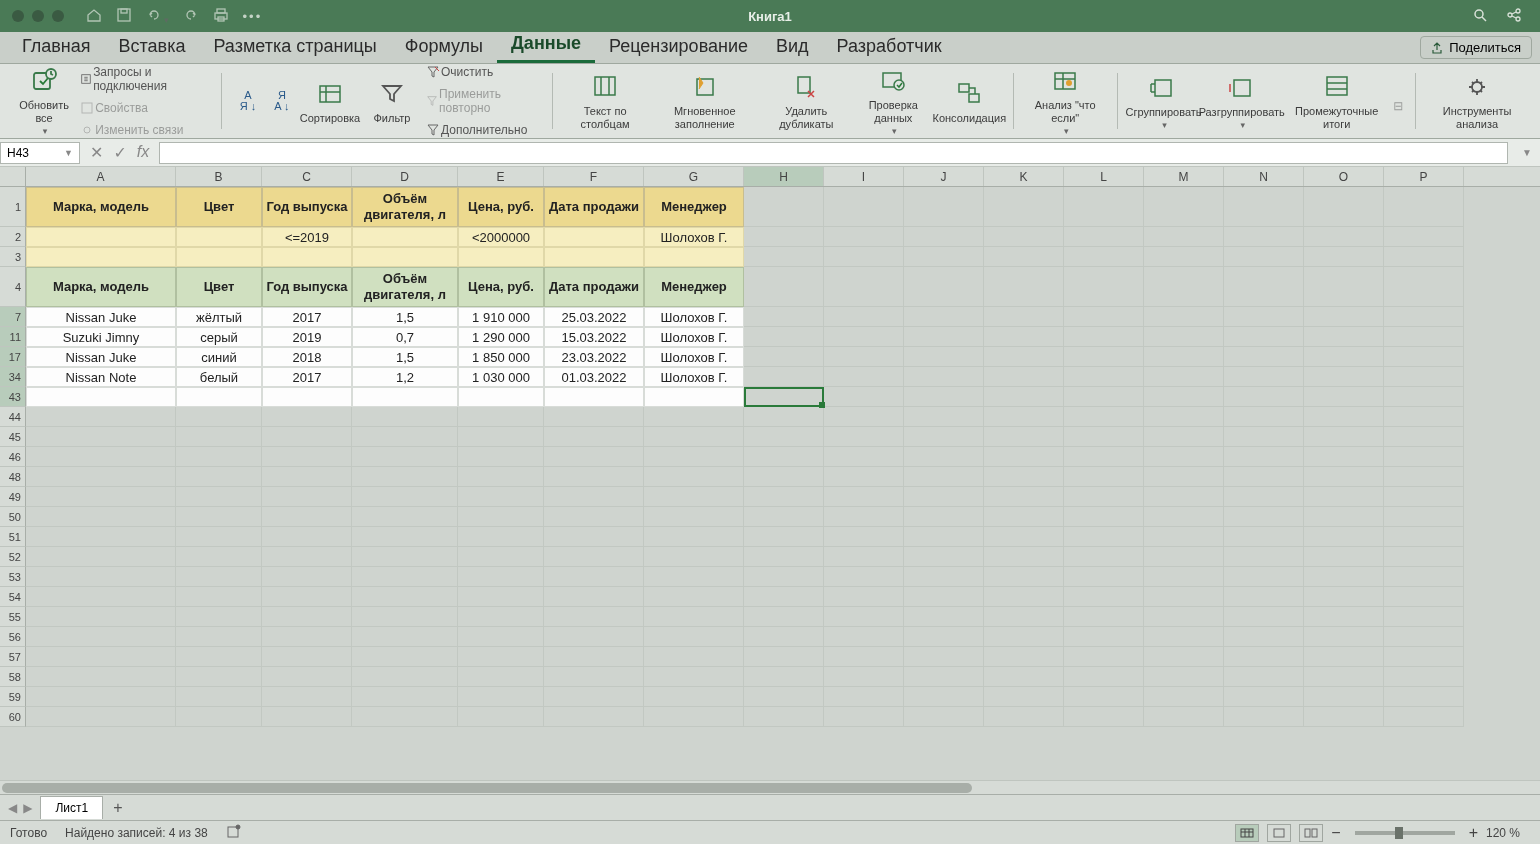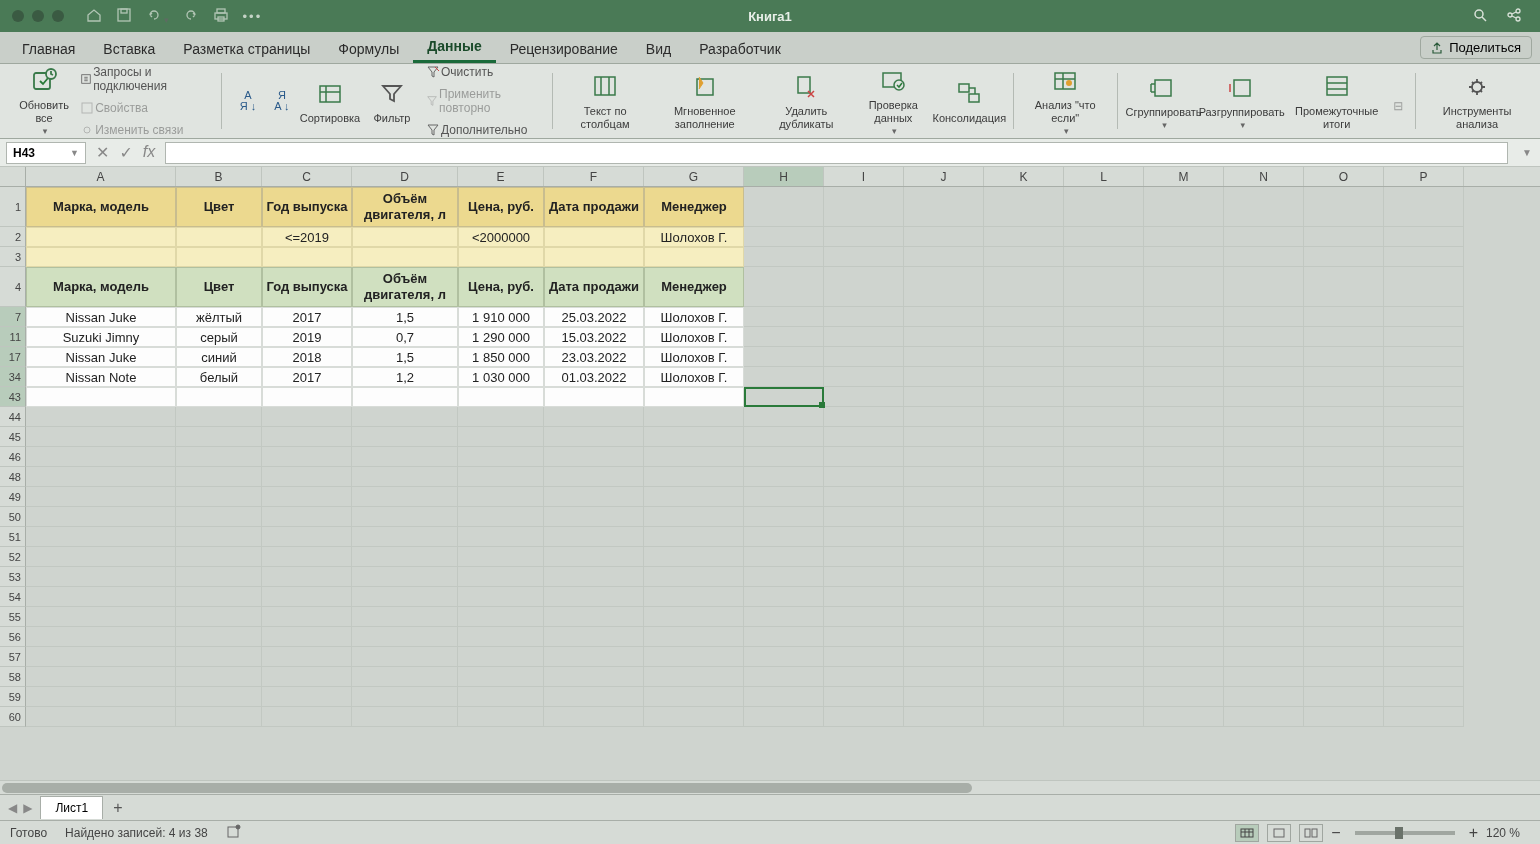--- a/index.html
+++ b/index.html
@@ -9,38 +9,38 @@
 .titlebar { background: #4a7a56; height: 32px; display: flex; align-items: center; color: #d9e2d9; font-size: 13px; position: relative; }
 .traffic-lights { display: flex; gap: 8px; padding: 0 12px; }
 .tl { width: 12px; height: 12px; border-radius: 50%; background: #3a5a42; }
 .tb-icons { display: flex; gap: 14px; align-items: center; padding-left: 10px; }
 .tb-icons svg, .tb-icons span { opacity: .85; cursor: pointer; }
 .title { position: absolute; left: 50%; transform: translateX(-50%); font-weight: 600; color: #e8efe8; }
 .tb-right { margin-left: auto; display: flex; gap: 18px; padding-right: 18px; }
 
 
 .ribbon-tabs { background: #c9cfc9; height: 32px; display: flex; align-items: flex-end; padding: 0 8px; border-bottom: 1px solid #9fa89f; }
-.ribbon-tab { padding: 6px 14px; font-size: 14px; color: #2b2b2b; cursor: pointer; }
+.ribbon-tab { padding: 6px 14px; font-size: 18px; color: #2b2b2b; cursor: pointer; }
 .ribbon-tab.active { font-weight: 600; color: #1a4a2a; border-bottom: 3px solid #1a6a3a; }
 .share-btn { margin-left: auto; margin-bottom: 4px; padding: 3px 10px; border: 1px solid #9fa89f; border-radius: 4px; font-size: 13px; display: flex; align-items: center; gap: 6px; cursor: pointer; justify-content: flex-end; }
 
 
 .ribbon { background: #e0e4e0; height: 75px; display: flex; align-items: center; padding: 0 6px; border-bottom: 1px solid #9fa89f; font-size: 11px; color: #3b3b3b; }
 .rgroup { display: flex; flex-direction: column; align-items: center; justify-content: center; height: 100%; padding: 0 8px; position: relative; }
 .rgroup.row { flex-direction: row; gap: 6px; }
 .rsep { width: 1px; height: 56px; background: #b4bab4; margin: 0 4px; }
 .rbig { display: flex; flex-direction: column; align-items: center; gap: 2px; cursor: pointer; min-width: 56px; text-align: center; line-height: 1.15; }
 .ricon { width: 32px; height: 32px; display: flex; align-items: center; justify-content: center; }
 .rsmall { display: flex; align-items: center; gap: 1px; cursor: pointer; font-size: 12px; padding: 2px 0; color: #555; }
 .rlist { display: flex; flex-direction: column; gap: 4px; justify-content: center; height: 100%; }
 .dd { font-size: 9px; margin-left: 2px; color: #666; }
 
 
 .fx-row { background: #e8ece8; height: 28px; display: flex; align-items: center; border-bottom: 1px solid #bfc5bf; }
-.namebox { width: 80px; height: 22px; background: #fff; border: 1px solid #b0b6b0; margin-left: 6px; display: flex; align-items: center; padding: 9px 6px; font-size: 12px; justify-content: space-between; font-weight: bold; }
+.namebox { width: 80px; height: 22px; background: #fff; border: 1px solid #b0b6b0; margin-left: 0; display: flex; align-items: center; padding: 9px 6px; font-size: 12px; justify-content: space-between; }
 .fx-ctrls { display: flex; gap: 10px; padding: 0 10px; color: #888; }
 .fx-input { flex: 1; height: 22px; background: #fff; border: 1px solid #b0b6b0; margin-right: 6px; }
 
 
 .grid-wrap { flex: 1; display: flex; flex-direction: column; overflow: hidden; background: #cfd4cf; }
 .col-headers { display: flex; height: 20px; background: #d6dbd6; border-bottom: 1px solid #a8aea8; font-size: 12px; color: #444; }
 .corner { width: 26px; border-right: 1px solid #a8aea8; background: #d6dbd6; }
 .ch { text-align: center; line-height: 20px; border-right: 1px solid #bfc5bf; }
 .ch.sel { background: #b8ccbb; }
 .grid-body { flex: 1; overflow: auto; position: relative; }

